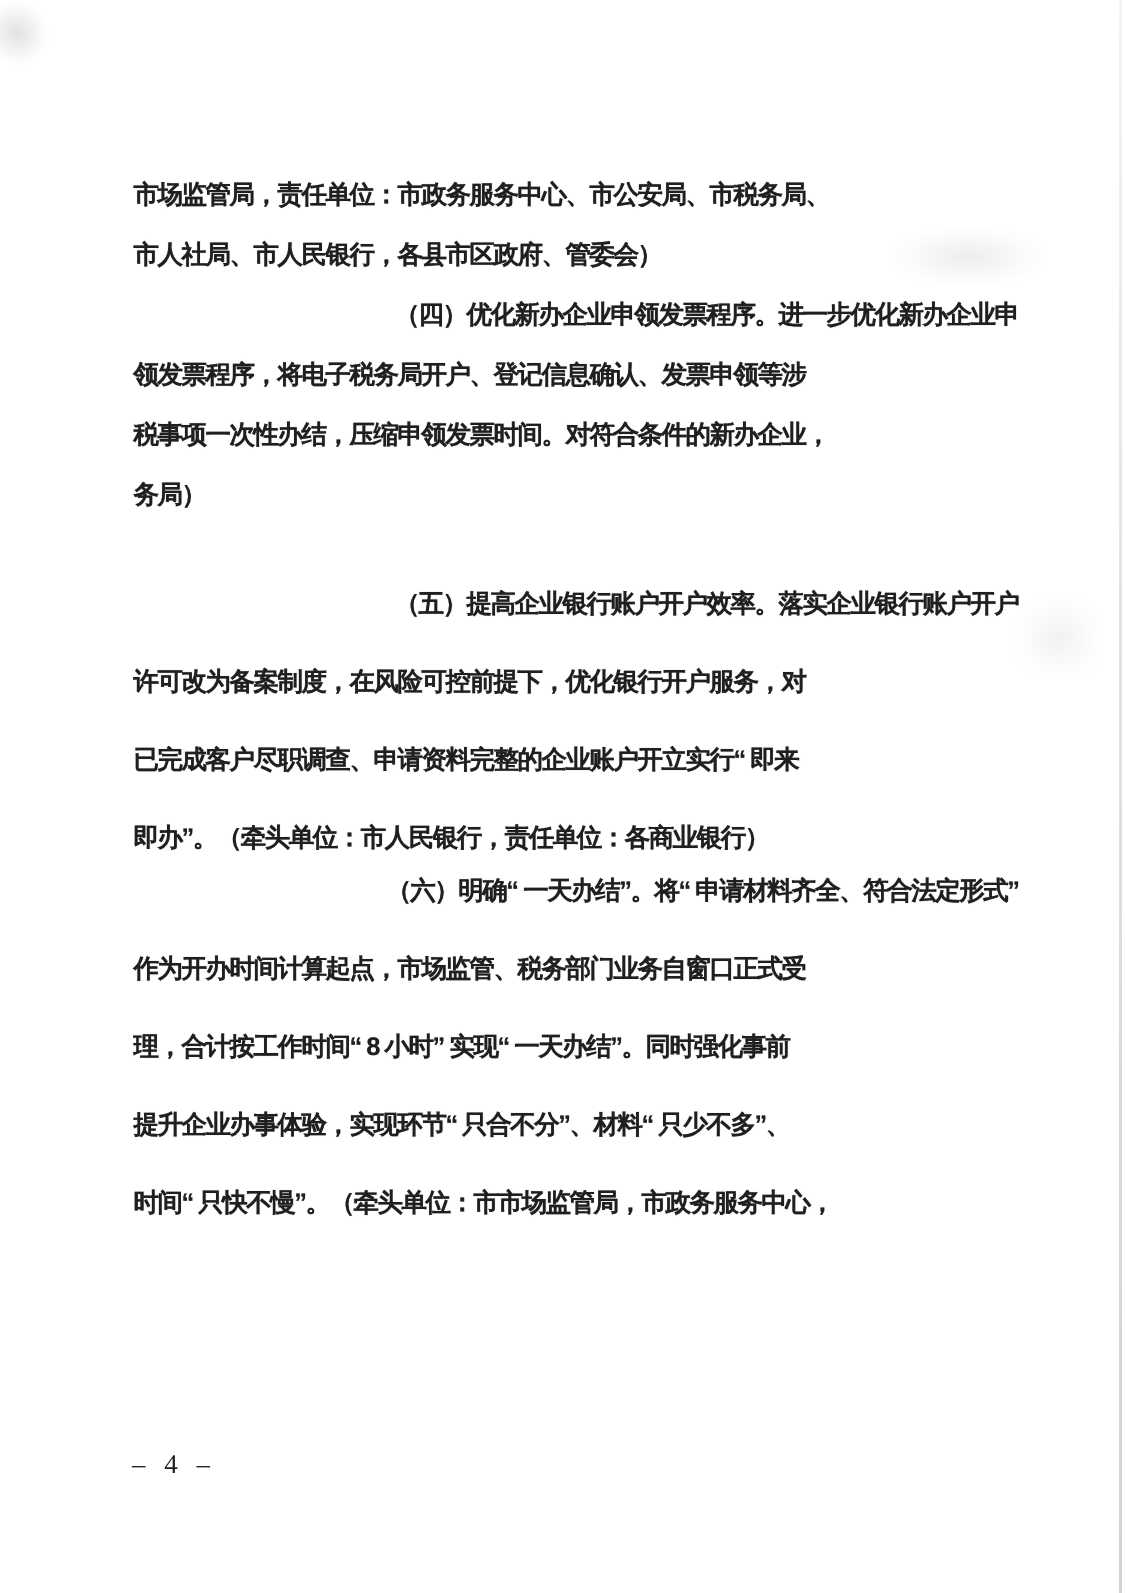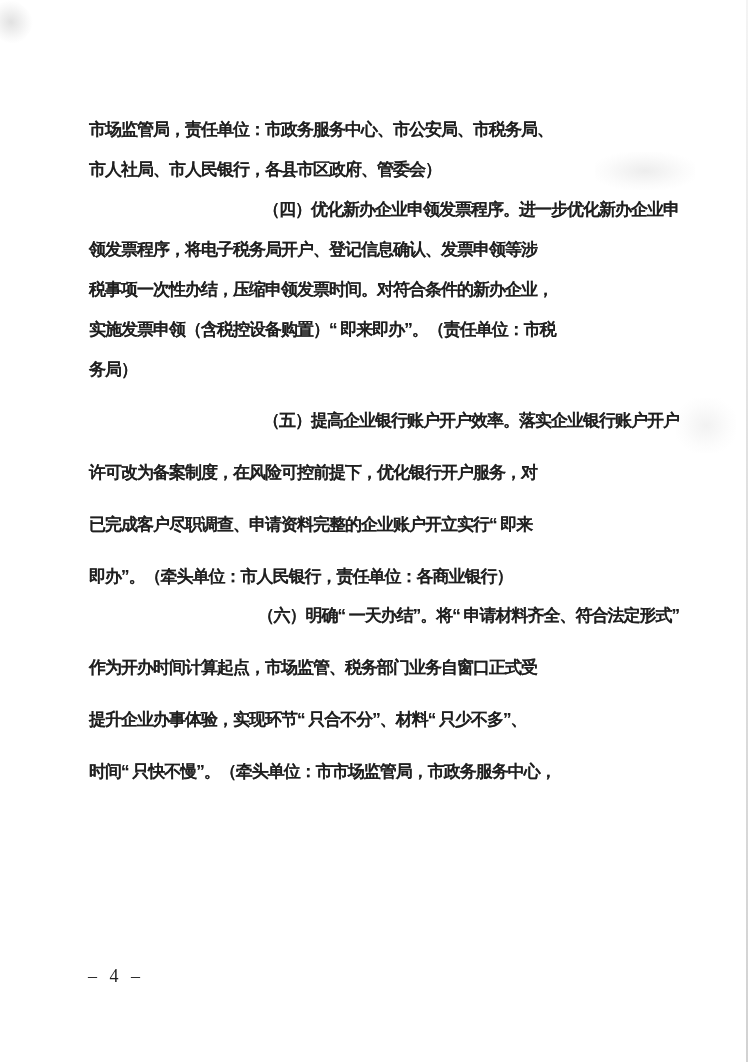--- a/index.html
+++ b/index.html
@@ -78,32 +78,32 @@
 <body>
 
 <div class="page">
   <div id="text-groups">
       <div class="line-group" style="top: 110px; line-height: 40px;">
         <div class="text-line">市场监管局，责任单位：市政务服务中心、市公安局、市税务局、</div>
         <div class="text-line">市人社局、市人民银行，各县市区政府、管委会）</div>
         <div class="text-line indent">（四）优化新办企业申领发票程序。进一步优化新办企业申</div>
         <div class="text-line">领发票程序，将电子税务局开户、登记信息确认、发票申领等涉</div>
         <div class="text-line">税事项一次性办结，压缩申领发票时间。对符合条件的新办企业，</div>
-        <div class="text-line">实施发票申领（含税控设备购置）“ 即来即办”。（责任单位：市税</div>
         <div class="text-line">务局）</div>
       </div>
-      <div class="line-group" style="top: 395px; line-height: 52px;">
+      <div class="line-group" style="top: 377px; line-height: 52px;">
         <div class="text-line indent">（五）提高企业银行账户开户效率。落实企业银行账户开户</div>
         <div class="text-line">许可改为备案制度，在风险可控前提下，优化银行开户服务，对</div>
         <div class="text-line">已完成客户尽职调查、申请资料完整的企业账户开立实行“ 即来</div>
         <div class="text-line">即办”。（牵头单位：市人民银行，责任单位：各商业银行）</div>
       </div>
-      <div class="line-group" style="top: 590px; line-height: 52px;">
+      <div class="line-group" style="top: 568px; line-height: 52px;">
         <div class="text-line indent">（六）明确“ 一天办结”。将“ 申请材料齐全、符合法定形式”</div>
         <div class="text-line">作为开办时间计算起点，市场监管、税务部门业务自窗口正式受</div>
+        <div class="text-line">理，合计按工作时间“ 8 小时” 实现“ 一天办结”。同时强化事前</div>
         <div class="text-line">提升企业办事体验，实现环节“ 只合不分”、材料“ 只少不多”、</div>
         <div class="text-line">时间“ 只快不慢”。（牵头单位：市市场监管局，市政务服务中心，</div>
       </div>
     </div>
 
   <div class="page-number">– 4 –</div>
 
   <div class="scan-smudge smudge-top-left"></div>
   <div class="scan-smudge smudge-mid-right"></div>
   <div class="scan-smudge smudge-lower-right"></div>

